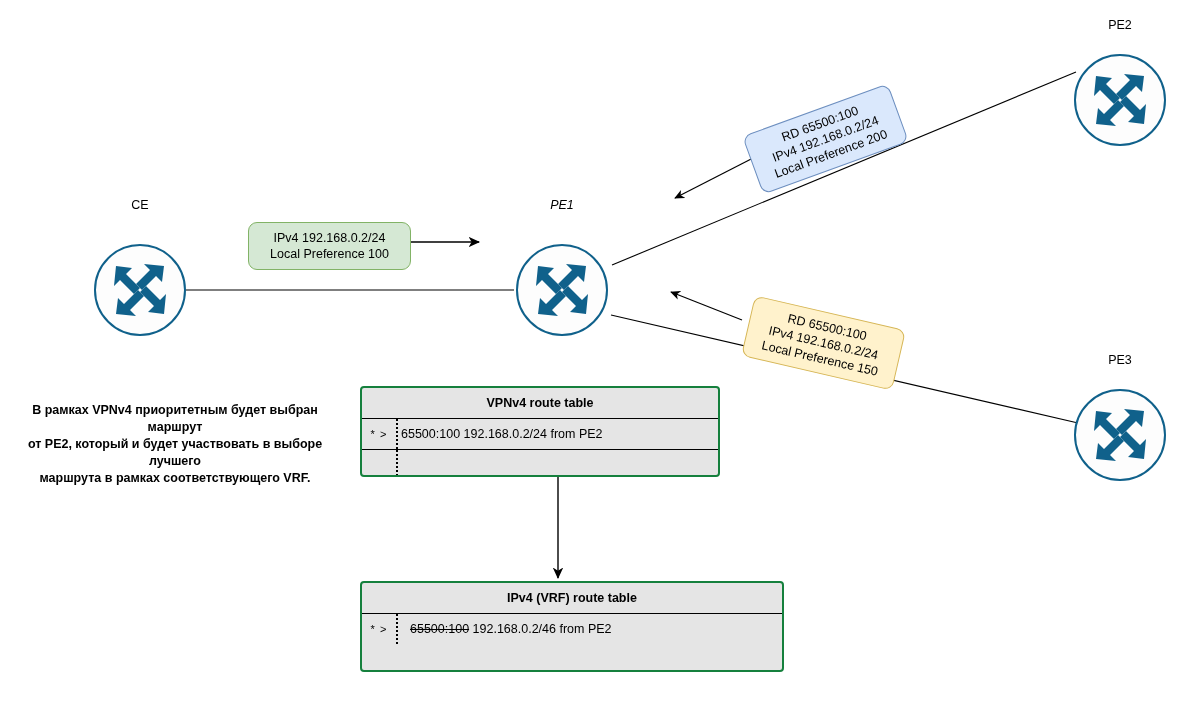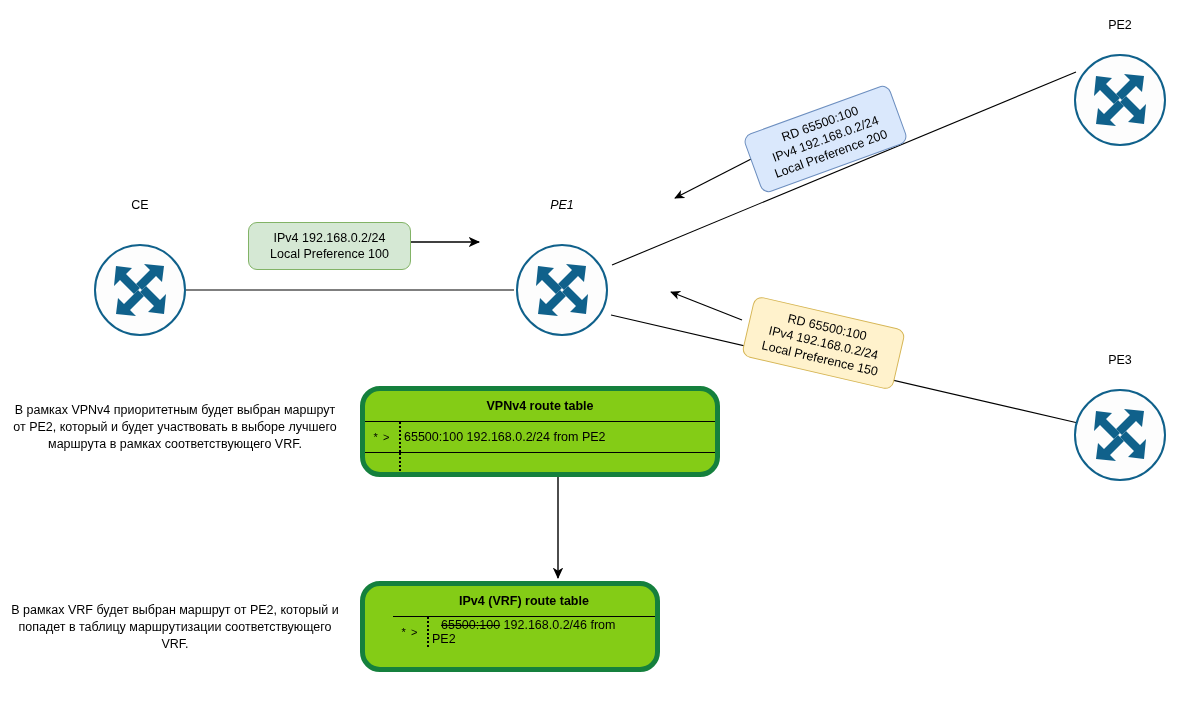--- a/index.html
+++ b/index.html
@@ -82,23 +82,23 @@
   }
   .callout.yellow {
     background: #fff2cc;
     border: 1px solid #d6b656;
   }
 
   
   .rtable {
     position: absolute;
     box-sizing: border-box;
-    border: 5px solid #15803d;
-    border-radius: 20px;
-    background: #84cc16;
+    border: 2px solid #15803d;
+    border-radius: 4px;
+    background: #e5e5e5;
     overflow: hidden;
   }
   .rtable .thead {
     height: 30px;
     line-height: 30px;
     text-align: center;
     font-weight: bold;
     font-size: 12.5px;
     border-bottom: 1px solid #000;
   }
@@ -253,30 +253,27 @@
       <div class="mark">* &gt;</div>
       <div class="dotsep"></div>
       <div class="rtext">65500:100 192.168.0.2/24 from PE2</div>
     </div>
     <div class="trow">
       <div class="mark"></div>
       <div class="dotsep"></div>
     </div>
   </div>
 
-  <div class="rtable" style="left:360px; top:581px; width:300px; height:91px;padding-left:28px;">
+  <div class="rtable" style="left:360px; top:581px; width:424px; height:91px;">
     <div class="thead">IPv4 (VRF) route table</div>
     <div class="trow">
       <div class="mark">* &gt;</div>
       <div class="dotsep"></div>
       <div class="rtext"><span class="strike">65500:100</span> <span>192.168.0.2/46 from PE2</span></div>
     </div>
   </div>
 
-  <div class="note" style="left:8px; top:402px; width:334px;">В рамках VPNv4 приоритетным будет выбран маршрут
+  <div class="note" style="left:8px; top:402px; width:334px;font-weight:bold;">В рамках VPNv4 приоритетным будет выбран маршрут
 от PE2, который и будет участвовать в выборе лучшего
 маршрута в рамках соответствующего VRF.</div>
 
-  <div class="note" style="left:8px; top:602px; width:334px;">В рамках VRF  будет выбран маршрут от PE2, который и
-попадет в таблицу маршрутизации соответствующего
-VRF.</div>
 
 </div>
 
 </body></html>

